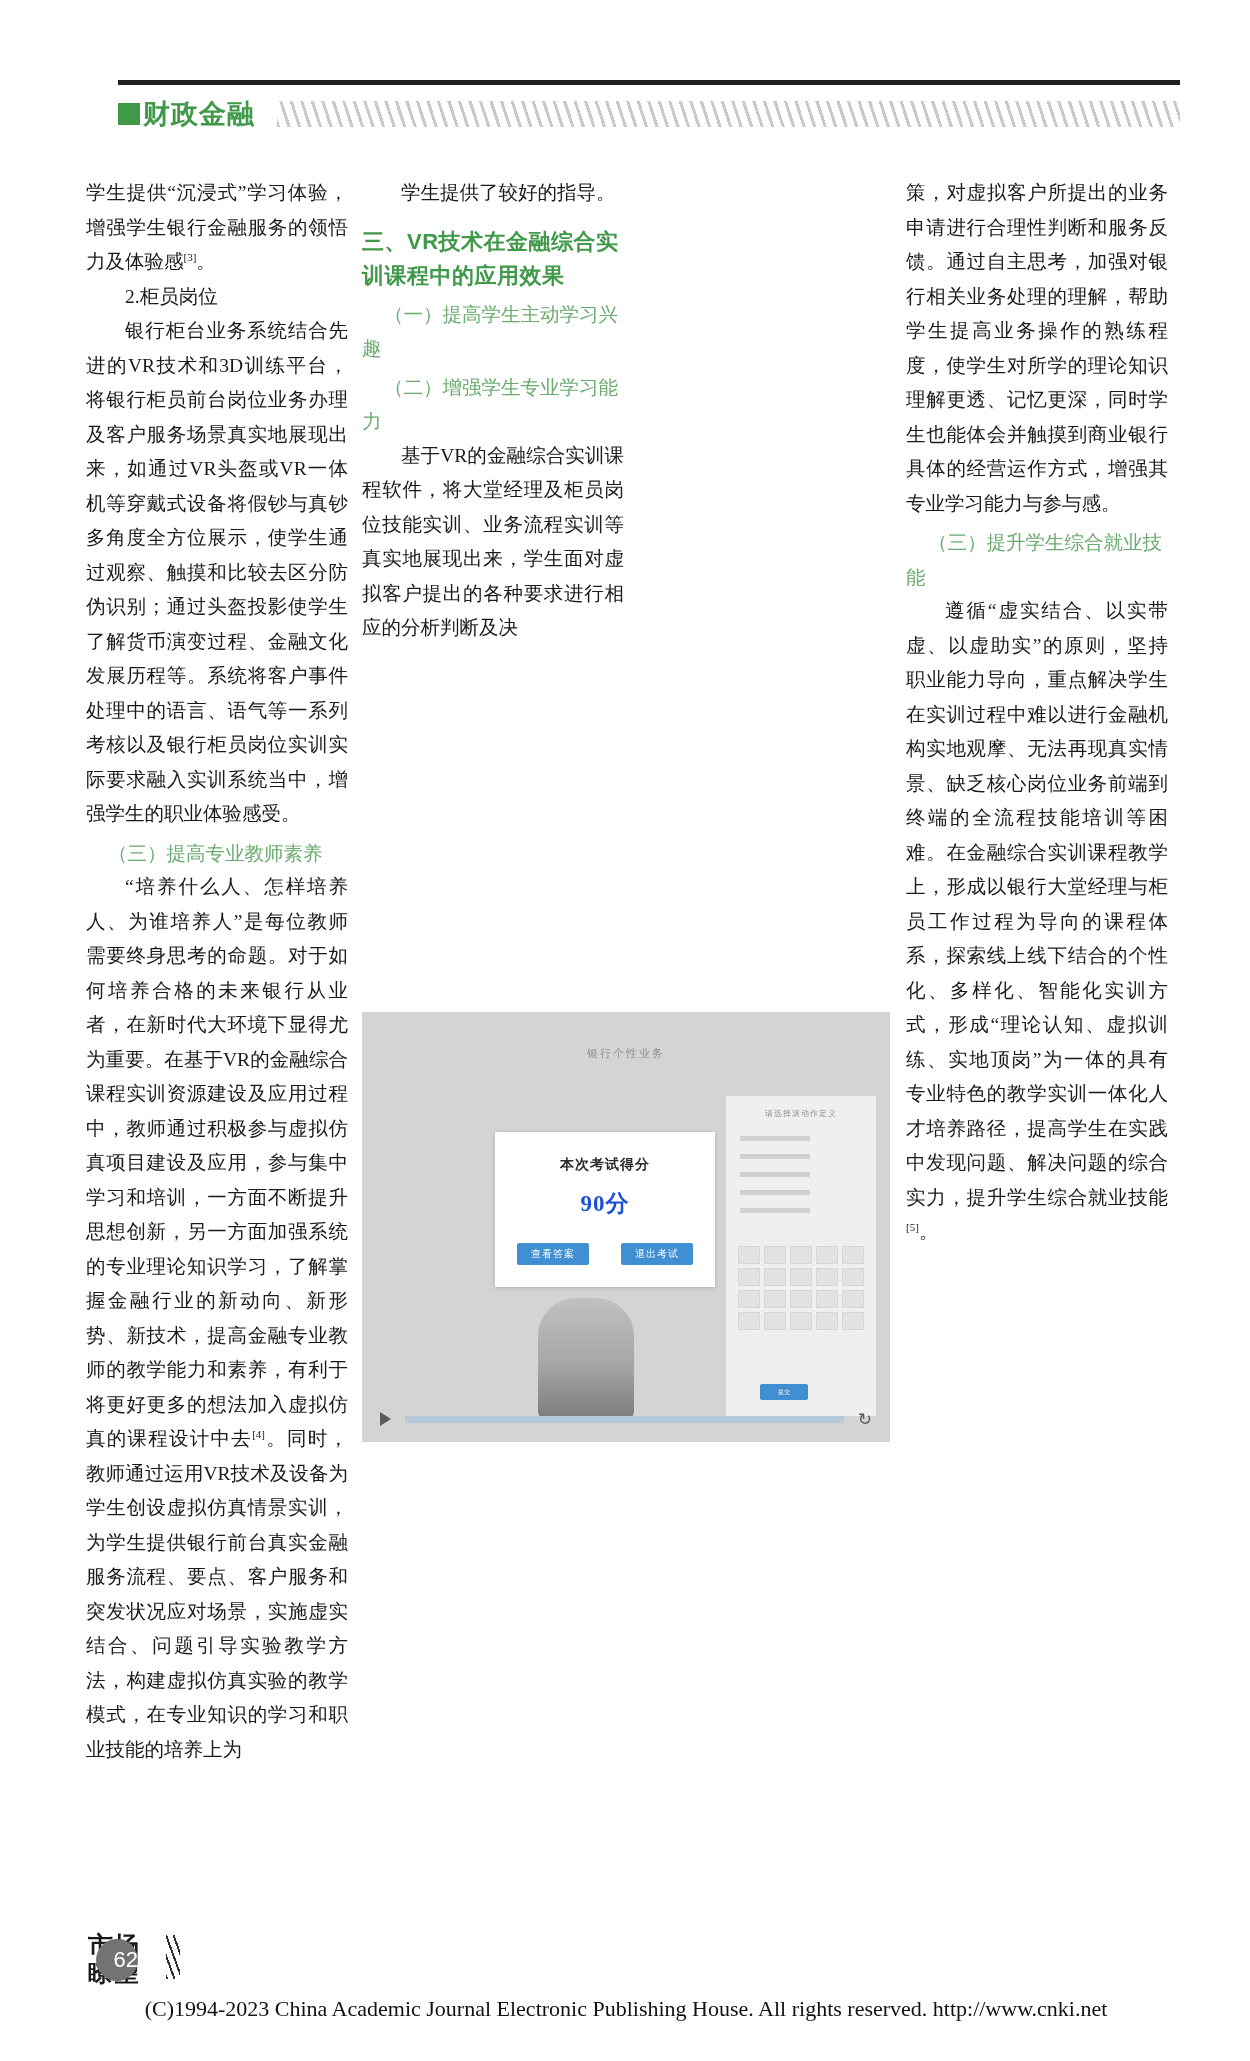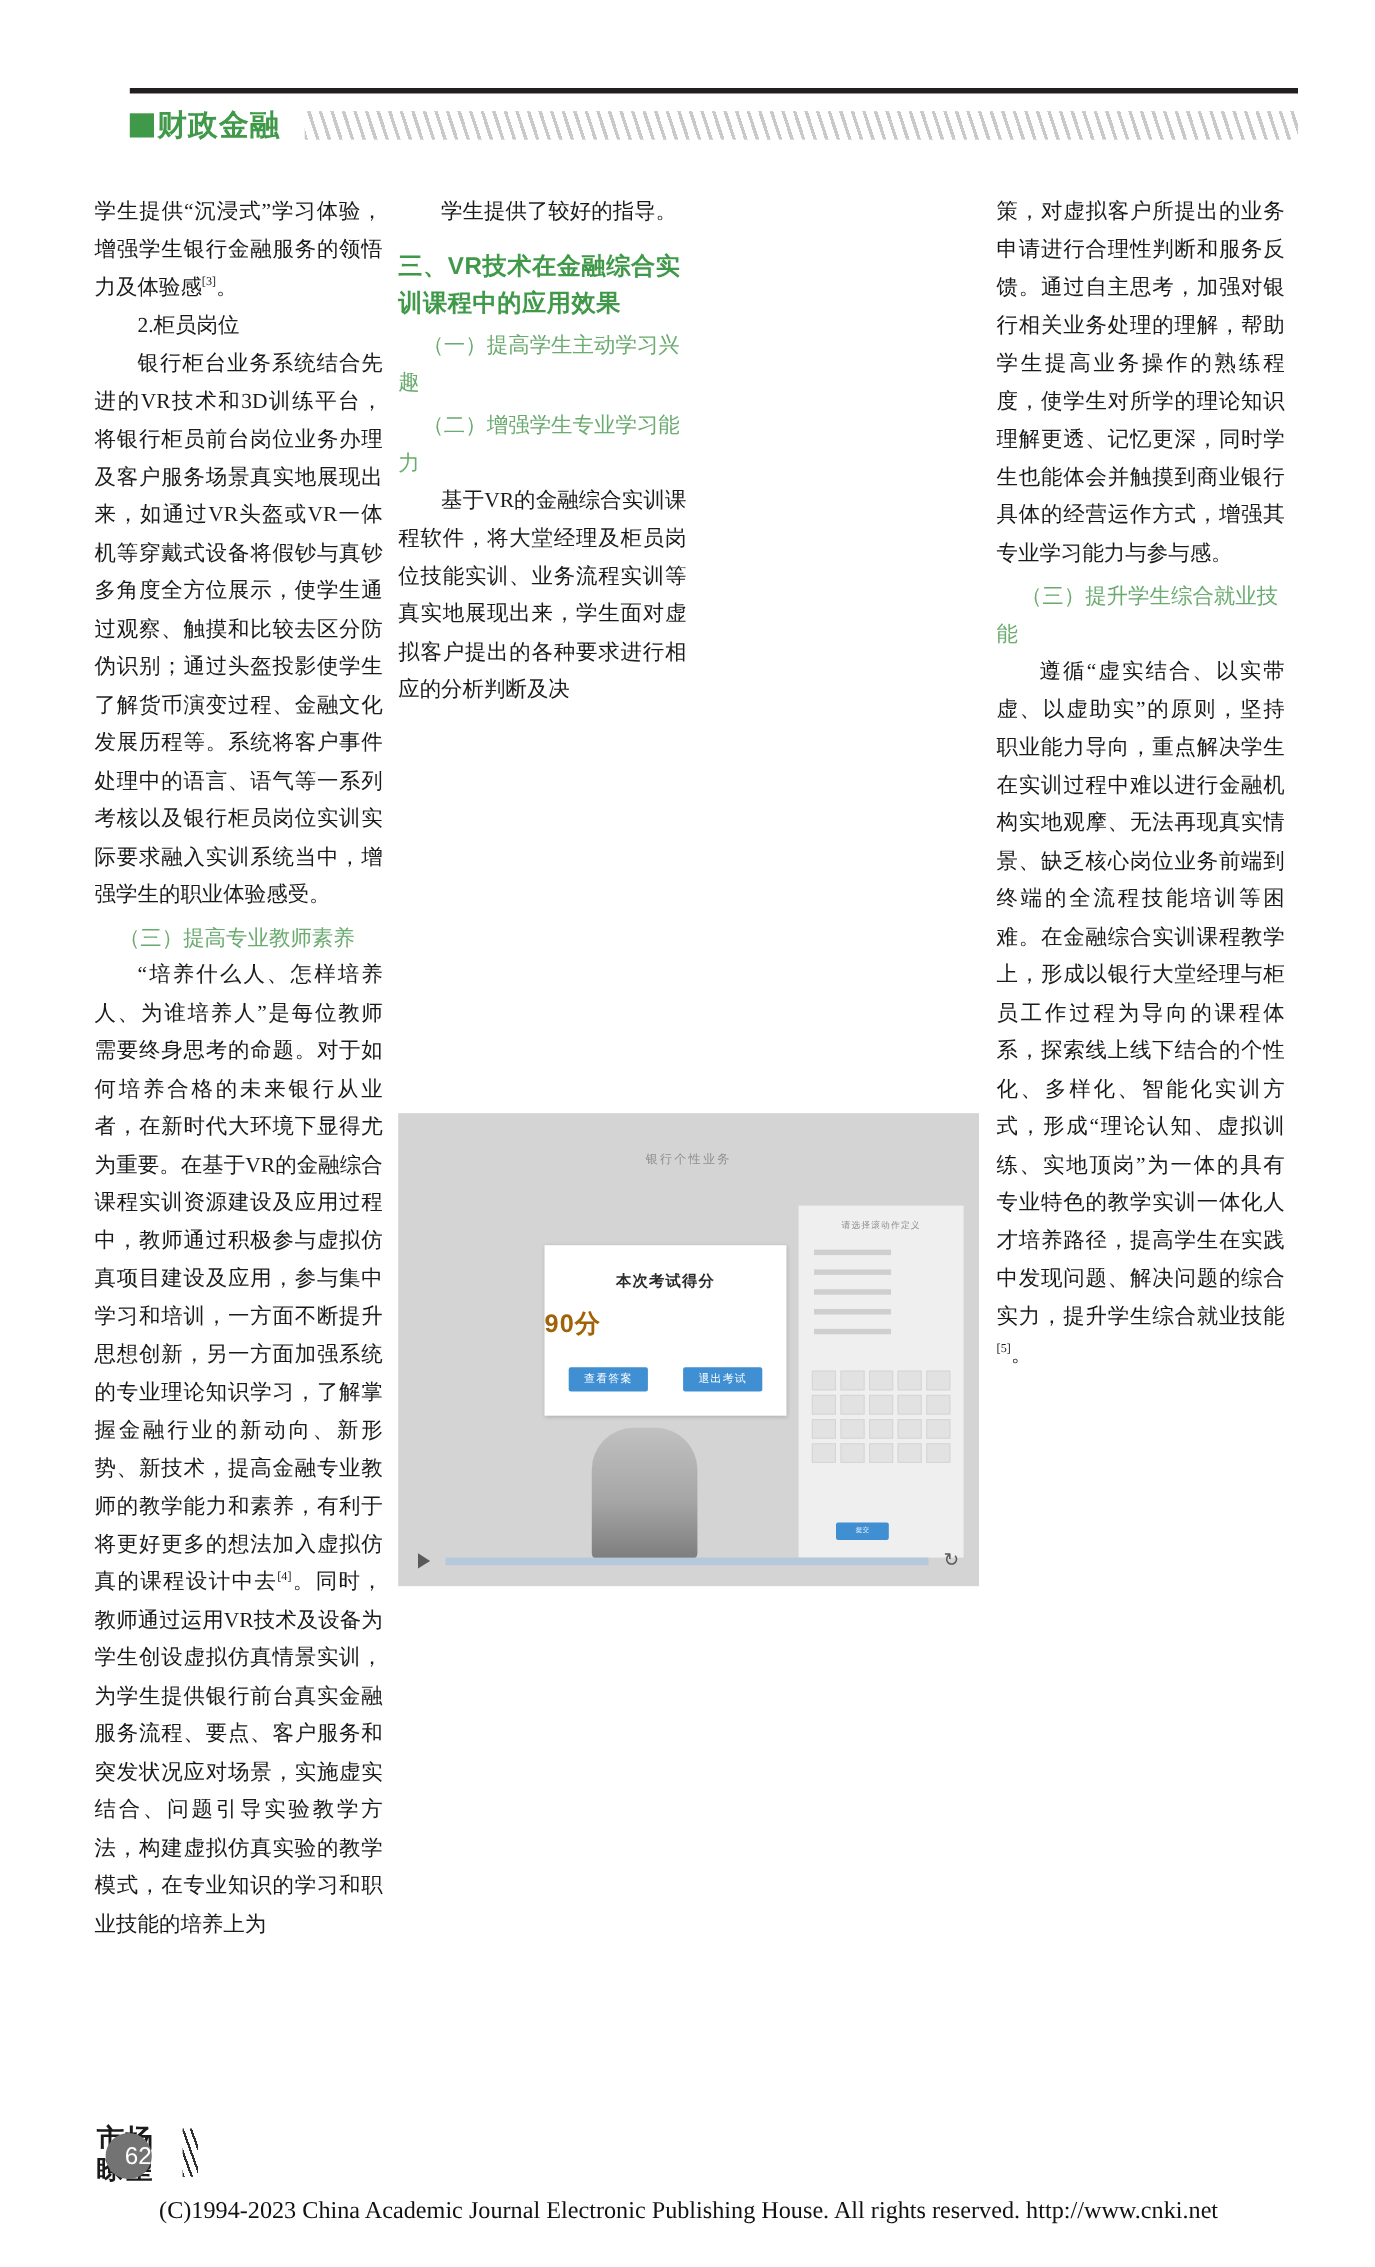--- a/index.html
+++ b/index.html
@@ -65,23 +65,23 @@
   .fig-dialog{
     position:absolute;left:133px;top:120px;width:220px;height:155px;
     background:#ffffff;box-shadow:0 1px 4px rgba(0,0,0,.18);
   }
   .fig-dlg-title{
     position:absolute;left:0;right:0;top:24px;text-align:center;
     font-size:14px;font-weight:700;color:#2b2b2b;
     font-family:"Liberation Sans","DejaVu Sans",sans-serif;letter-spacing:1px;
   }
   .fig-dlg-score{
-    position:absolute;left:0;right:0;top:56px;
-    font-size:23px;font-weight:700;color:#a16207;
-    font-family:Liberation Sans, sans-serif;letter-spacing:1px;
+    position:absolute;left:0;right:0;top:56px;text-align:center;
+    font-size:23px;font-weight:700;color:#1d4ed8;
+    font-family:Liberation Serif, serif;letter-spacing:1px;
   }
   .fig-btn{
     position:absolute;top:111px;width:72px;height:22px;border-radius:2px;
     background:#3f8fd2;color:#fff;font-size:10px;line-height:22px;text-align:center;
     font-family:"Liberation Sans","DejaVu Sans",sans-serif;letter-spacing:1px;
   }
   .fig-btn.left{left:22px;}
   .fig-btn.right{left:126px;}
 
   .fig-panel{

